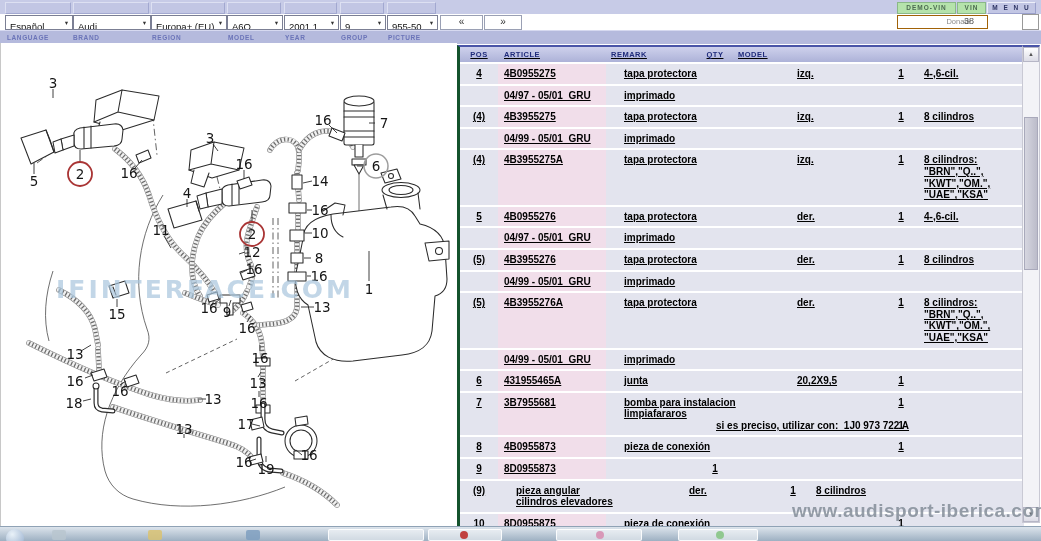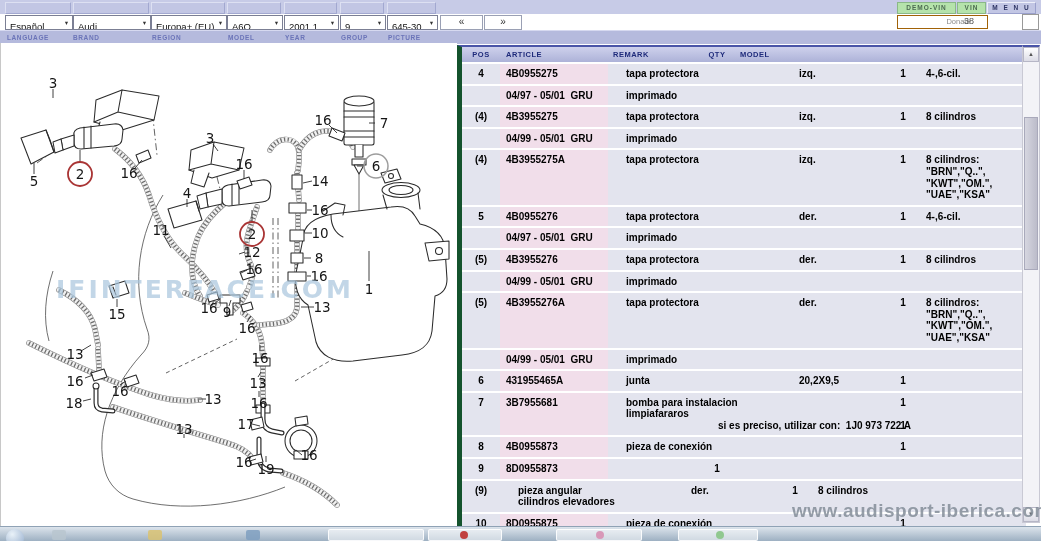--- a/index.html
+++ b/index.html
@@ -50,21 +50,21 @@
   .hose-e{stroke:#7d7d7d;stroke-width:5.6;fill:none;stroke-linecap:round;}
   .hose-u{stroke:#f1f1f1;stroke-width:4.6;fill:none;stroke-linecap:round;}
   .hose-o{stroke:#4c4c4c;stroke-width:4.1;fill:none;stroke-dasharray:1.3 2.3;stroke-linecap:butt;opacity:.8;}
   .pipe{stroke:#2b2b2b;stroke-width:5;fill:none;stroke-linecap:round;}
   .pipe-i{stroke:#fff;stroke-width:2.6;fill:none;stroke-linecap:round;}
   .c-red{stroke:#a93434;stroke-width:1.8;fill:none;}
   .c-grey{stroke:#9d9d9d;stroke-width:1.5;fill:none;}
 
   
   .table-panel{position:absolute;left:457px;top:45px;width:564px;height:482px;background:#eab308;overflow:hidden;
-               border-top:2px solid #4a55a8;border-left:5px solid #14532d;}
+               border-top:2px solid #4a55a8;border-left:3px solid #14532d;text-decoration:underline;}
   .thead{display:flex;height:15px;background:linear-gradient(#ced1ec,#adb2d8);border-bottom:2px solid #fff;}
   .hcell{font-size:7.5px;font-weight:bold;color:#1f2b7b;letter-spacing:.5px;line-height:15px;box-sizing:border-box;}
   .h0{width:38px;text-align:center}.h1{width:108px;padding-left:6px}.h2{width:186px;padding-left:6px}
   .h3{width:92px;padding-left:5px}.h4{width:34px;text-align:center}.h5{flex:1;padding-left:6px}
   .tbody{background:#fff;}
   .rgroup{display:flex;align-items:stretch;margin-bottom:2px;background:#e3e4ee;}
   .col{box-sizing:border-box;padding:4px 0 4px 0;}
   .line{font-size:10px;font-weight:bold;color:#000;line-height:11.6px;min-height:11.6px;white-space:nowrap;}
   .cp{width:38px;text-align:center}
   .ca{width:108px;background:#f1deea;padding-left:6px}
@@ -135,21 +135,21 @@
         </div>
       <div class="dd d4">
         <span class="dd-val">2001 1</span>
         <span class="dd-arrow">▼</span>
         </div>
       <div class="dd d5">
         <span class="dd-val">9</span>
         <span class="dd-arrow">▼</span>
         </div>
       <div class="dd d6">
-        <span class="dd-val">645-30</span>
+        <span class="dd-val">955-50</span>
         <span class="dd-arrow">▼</span>
         </div>
       <div class="nav-btn np">«</div>
       <div class="nav-btn nn">»</div>
       <div class="donate">Donate</div>
       <div class="counter">38</div>
       <div class="small-box"></div>
     </div>
 
     <div class="label-row">

